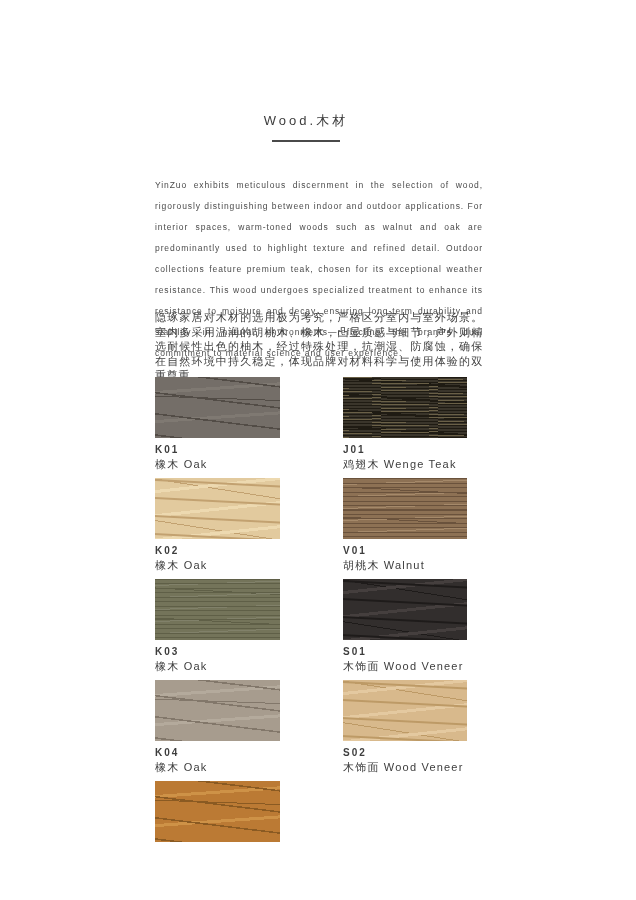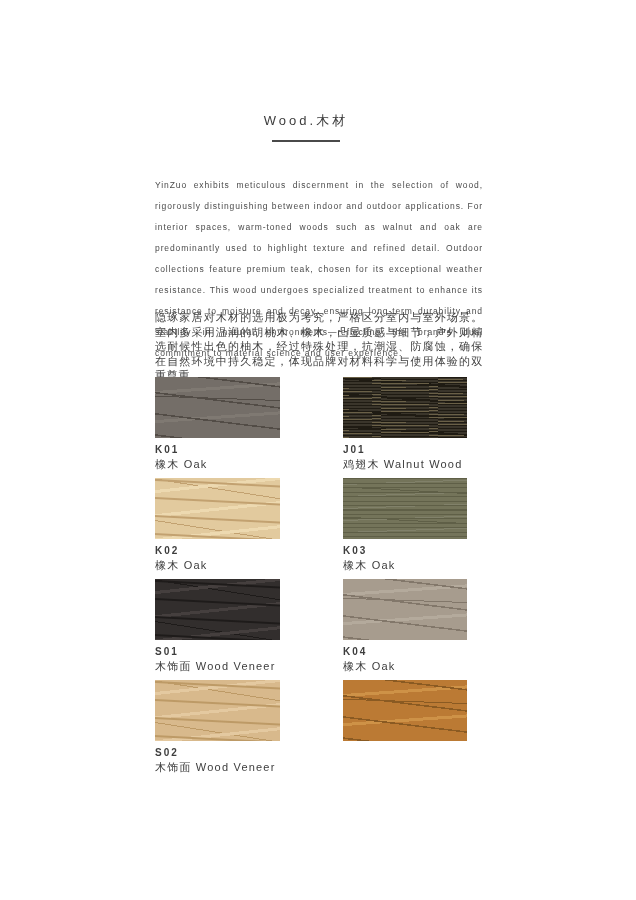--- a/index.html
+++ b/index.html
@@ -108,32 +108,39 @@
       <figcaption>
         <div class="code">K01</div>
         <div class="name">橡木 Oak</div>
       </figcaption>
     </figure>
 
     <figure class="cell">
       <div class="swatch tex-dense" style="--base: #3a352b; --dark: #1f1b13; --light: #6a6047;"></div>
       <figcaption>
         <div class="code">J01</div>
-        <div class="name">鸡翅木 Walnut Wood</div>
+        <div class="name">鸡翅木 Wenge Teak</div>
       </figcaption>
     </figure>
 
     <figure class="cell">
       <div class="swatch tex-soft" style="--base: #e2ca9e; --dark: #c2a170; --light: #edd9b0;"></div>
       <figcaption>
         <div class="code">K02</div>
         <div class="name">橡木 Oak</div>
       </figcaption>
     </figure>
 
+    <figure class="cell">
+      <div class="swatch tex-fine" style="--base: #8d7154; --dark: #6a523c; --light: #a5896a;"></div>
+      <figcaption>
+        <div class="code">V01</div>
+        <div class="name">胡桃木 Walnut</div>
+      </figcaption>
+    </figure>
 
     <figure class="cell">
       <div class="swatch tex-fine" style="--base: #74745a; --dark: #5f5f47; --light: #81816a;"></div>
       <figcaption>
         <div class="code">K03</div>
         <div class="name">橡木 Oak</div>
       </figcaption>
     </figure>
 
     <figure class="cell">

